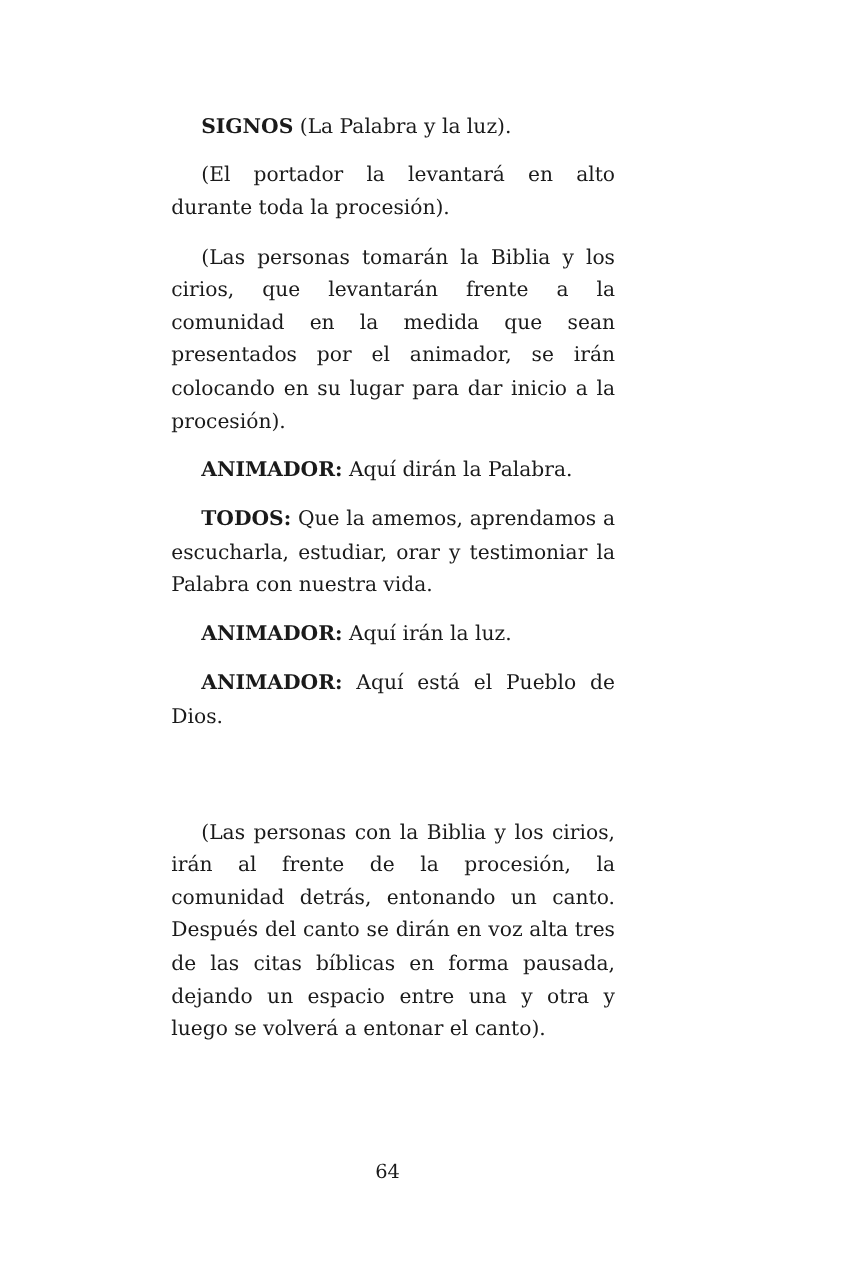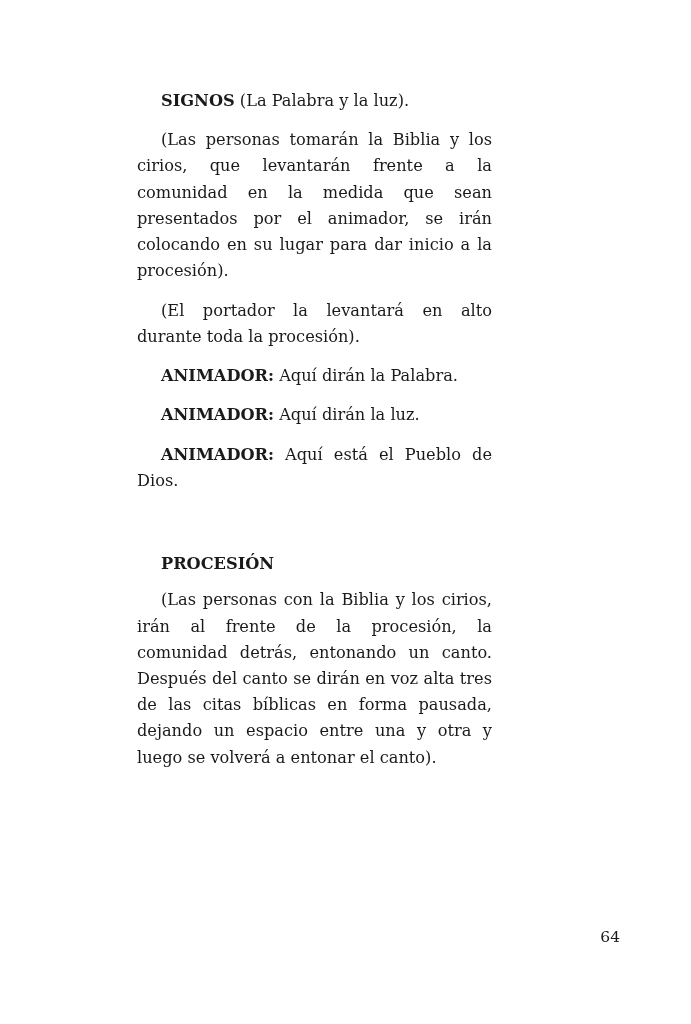--- a/index.html
+++ b/index.html
@@ -42,51 +42,51 @@
     height: 44px;
   }
   .spacer-sm {
     height: 10px;
   }
   .folio {
     position: absolute;
     left: 0;
     right: 0;
     top: 928px;
-    text-align: right;
+    text-align: center;
     font-size: 15.5px;
     font-family: "DejaVu Serif", serif;
   }
   .inline-lead {
     font-weight: bold;
   }
 </style>
 </head>
 <body>
 
 <div class="page">
 
   <p class="block indent"><span class="inline-lead">SIGNOS</span><span> (La Palabra y la luz).</span></p>
 
+  <p class="block indent"><span>(El portador la levantará en alto durante toda la procesión).</span></p>
+
   <p class="block indent"><span>(Las personas tomarán la Biblia y los cirios, que levantarán frente a la comunidad en la medida que sean presentados por el animador, se irán colocando en su lugar para dar inicio a la procesión).</span></p>
-
-  <p class="block indent"><span>(El portador la levantará en alto durante toda la procesión).</span></p>
 
   <p class="block indent"><span class="inline-lead">ANIMADOR:</span><span> Aquí dirán la Palabra.</span></p>
 
+  <p class="block indent"><span class="inline-lead">TODOS:</span><span> Que la amemos, aprendamos a escucharla, estudiar, orar y testimoniar la Palabra con nuestra vida.</span></p>
 
-  <p class="block indent"><span class="inline-lead">ANIMADOR:</span><span> Aquí dirán la luz.</span></p>
+  <p class="block indent"><span class="inline-lead">ANIMADOR:</span><span> Aquí irán la luz.</span></p>
 
 
   <p class="block indent"><span class="inline-lead">ANIMADOR:</span><span> Aquí está el Pueblo de Dios.</span></p>
 
 
   <div class="spacer-lg"></div>
 
-  <p class="heading">PROCESIÓN</p>
 
   <div class="spacer-sm"></div>
 
   <p class="block indent">(Las personas con la Biblia y los cirios, irán al frente de la procesión, la comunidad detrás, entonando un canto. Después del canto se dirán en voz alta tres de las citas bíblicas en forma pausada, dejando un espacio entre una y otra y luego se volverá a entonar el canto).</p>
 
   <div class="folio">64</div>
 
 </div>
 
 </body></html>

